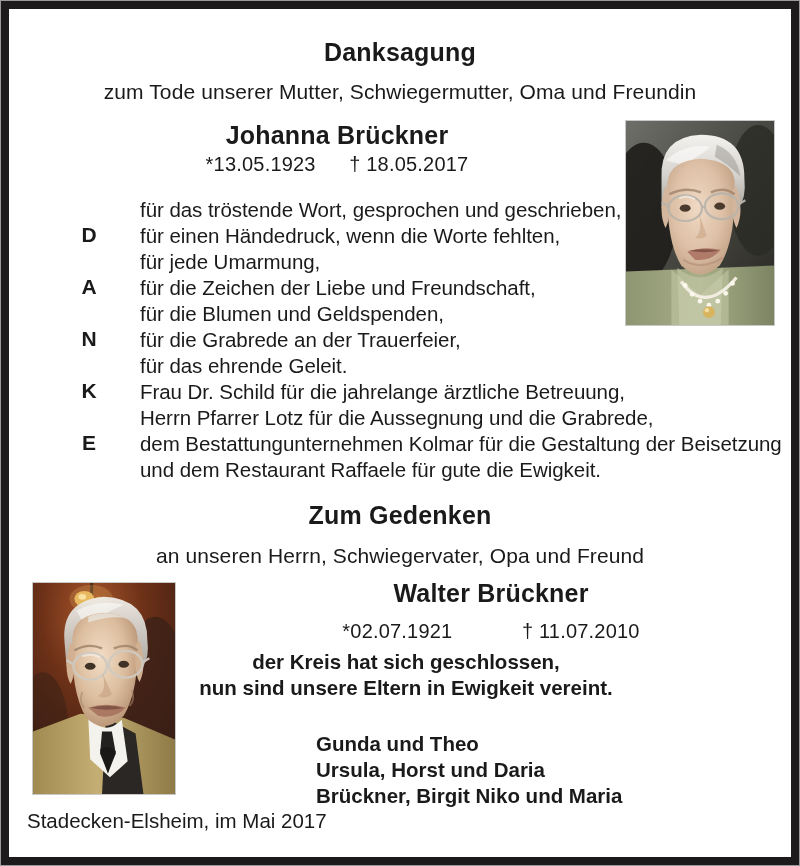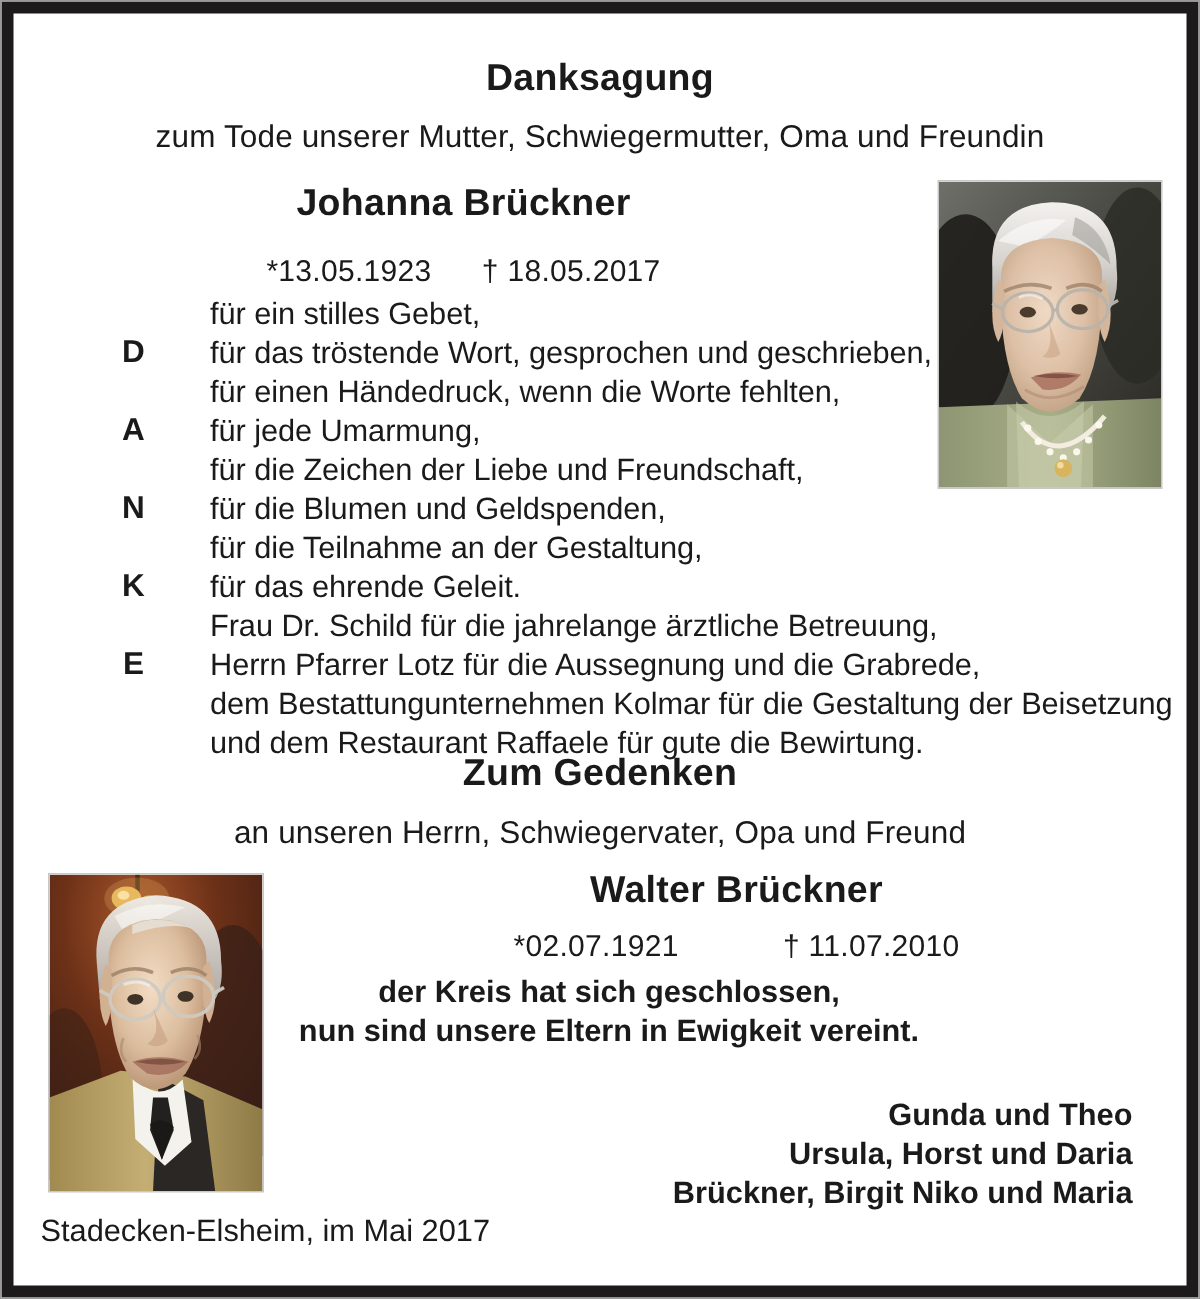--- a/index.html
+++ b/index.html
@@ -79,22 +79,23 @@
     left: 0; top: 29px;
     width: 782px;
   }
   .title-block .subheading { margin-top: 13px; }
 
   
   .person-one {
     position: absolute;
     left: 0; top: 112px;
     width: 600px;
-  }
-  .person-one .person-dates { margin-top: 20px; }
+    padding-left: 28px;
+  }
+  .person-one .person-dates { margin-top: 3px; }
 
   
   .thanks-section {
     position: absolute;
     left: 0; top: 188px;
     width: 782px;
   }
   .acrostic {
     position: absolute;
     left: 62px;
@@ -145,23 +146,23 @@
   }
   .verse .line {
     font-size: 20.5px;
     line-height: 26px;
     white-space: nowrap;
   }
 
   
   .signatures {
     position: absolute;
-    left: 326px; top: 722px;
+    left: 307px; top: 722px;
     width: 420px;
-    text-align: right;
+    text-align: left;
   }
   .signatures .line {
     font-weight: bold;
     font-size: 20.5px;
     line-height: 26px;
     white-space: nowrap;
   }
 
   
   .footer-place {
@@ -215,32 +216,31 @@
 
     <div class="thanks-section">
       <div class="acrostic">
         <div class="letter">D</div>
         <div class="letter">A</div>
         <div class="letter">N</div>
         <div class="letter">K</div>
         <div class="letter">E</div>
       </div>
       <div class="thanks-lines">
-        <div class="line">für ein stilles Gebet,</div>
         <div class="line">für das tröstende Wort, gesprochen und geschrieben,</div>
         <div class="line">für einen Händedruck, wenn die Worte fehlten,</div>
         <div class="line">für jede Umarmung,</div>
         <div class="line">für die Zeichen der Liebe und Freundschaft,</div>
         <div class="line">für die Blumen und Geldspenden,</div>
-        <div class="line">für die Teilnahme an der Gestaltung,</div>
+        <div class="line">für die Grabrede an der Trauerfeier,</div>
         <div class="line">für das ehrende Geleit.</div>
         <div class="line">Frau Dr. Schild für die jahrelange ärztliche Betreuung,</div>
         <div class="line">Herrn Pfarrer Lotz für die Aussegnung und die Grabrede,</div>
         <div class="line">dem Bestattungunternehmen Kolmar für die Gestaltung der Beisetzung</div>
-        <div class="line">und dem Restaurant Raffaele für gute die Bewirtung.</div>
+        <div class="line">und dem Restaurant Raffaele für gute die Ewigkeit.</div>
       </div>
     </div>
 
     <div class="memorial-block center">
       <div class="heading">Zum Gedenken</div>
       <div class="subheading">an unseren Herrn, Schwiegervater, Opa und Freund</div>
     </div>
 
     <div class="person-two center">
       <div class="person-name">Walter Brückner</div>

